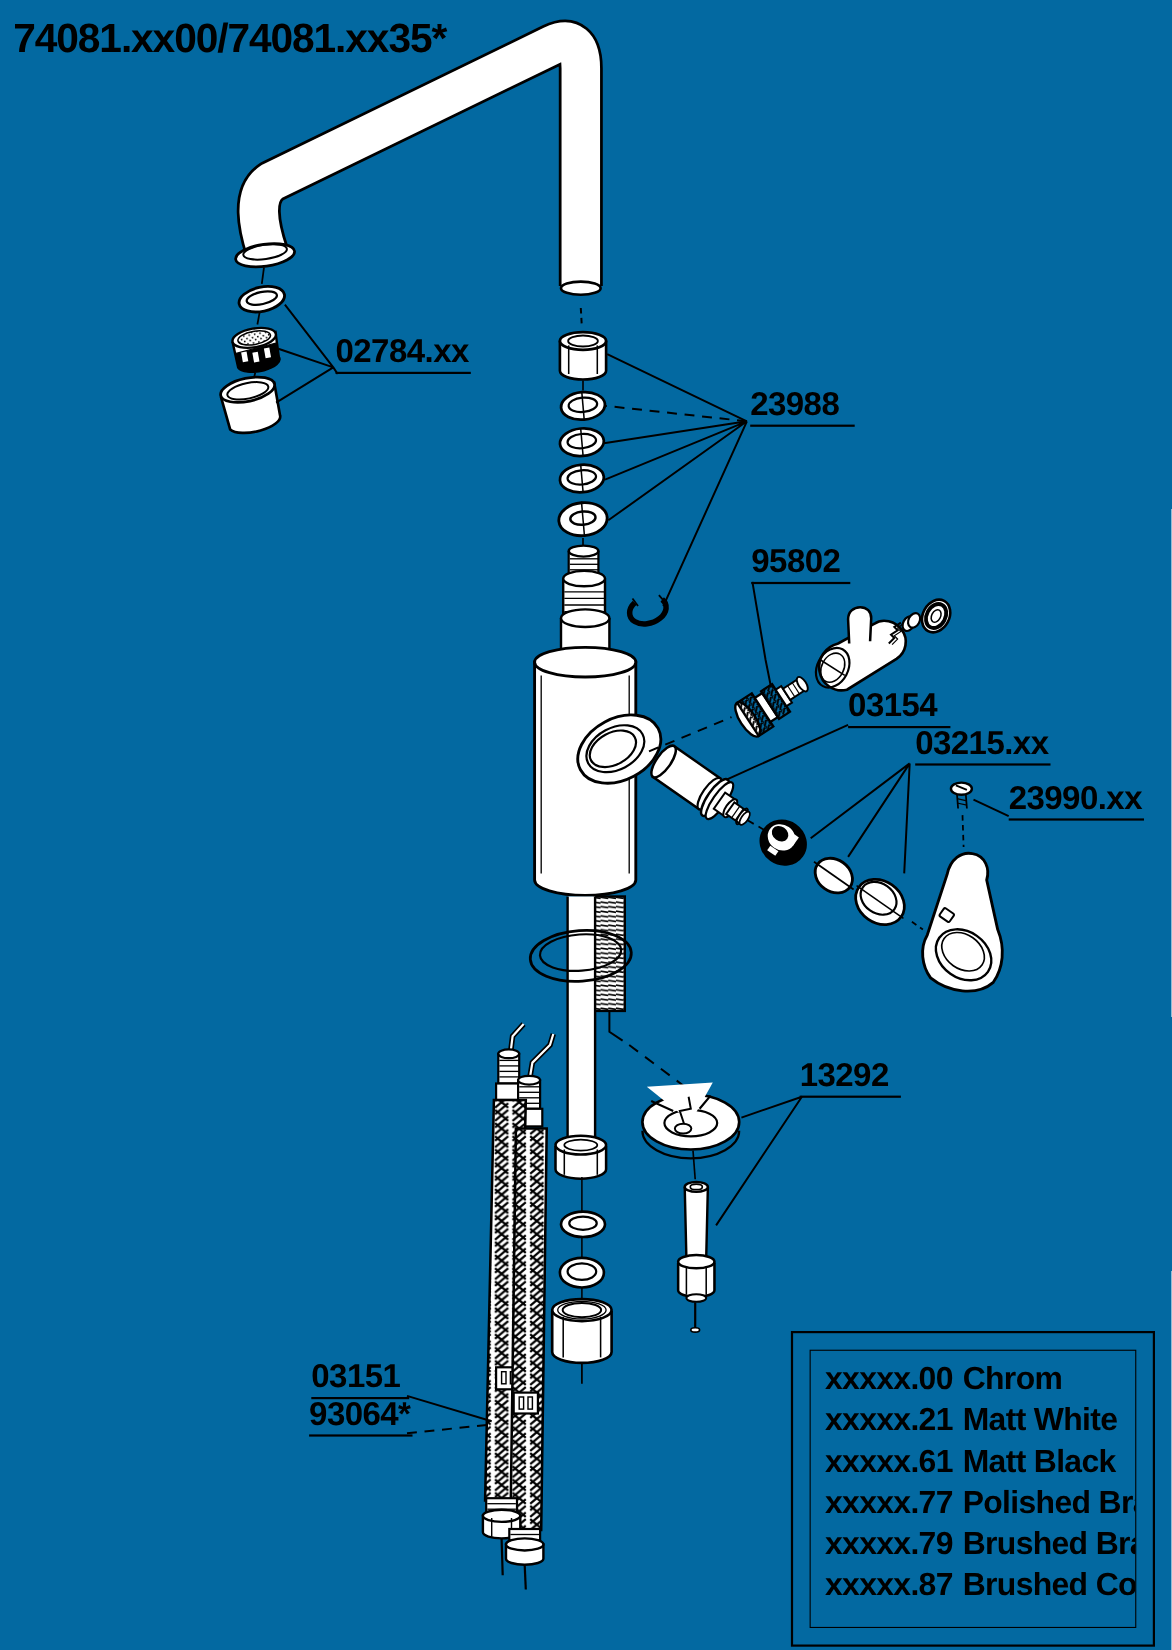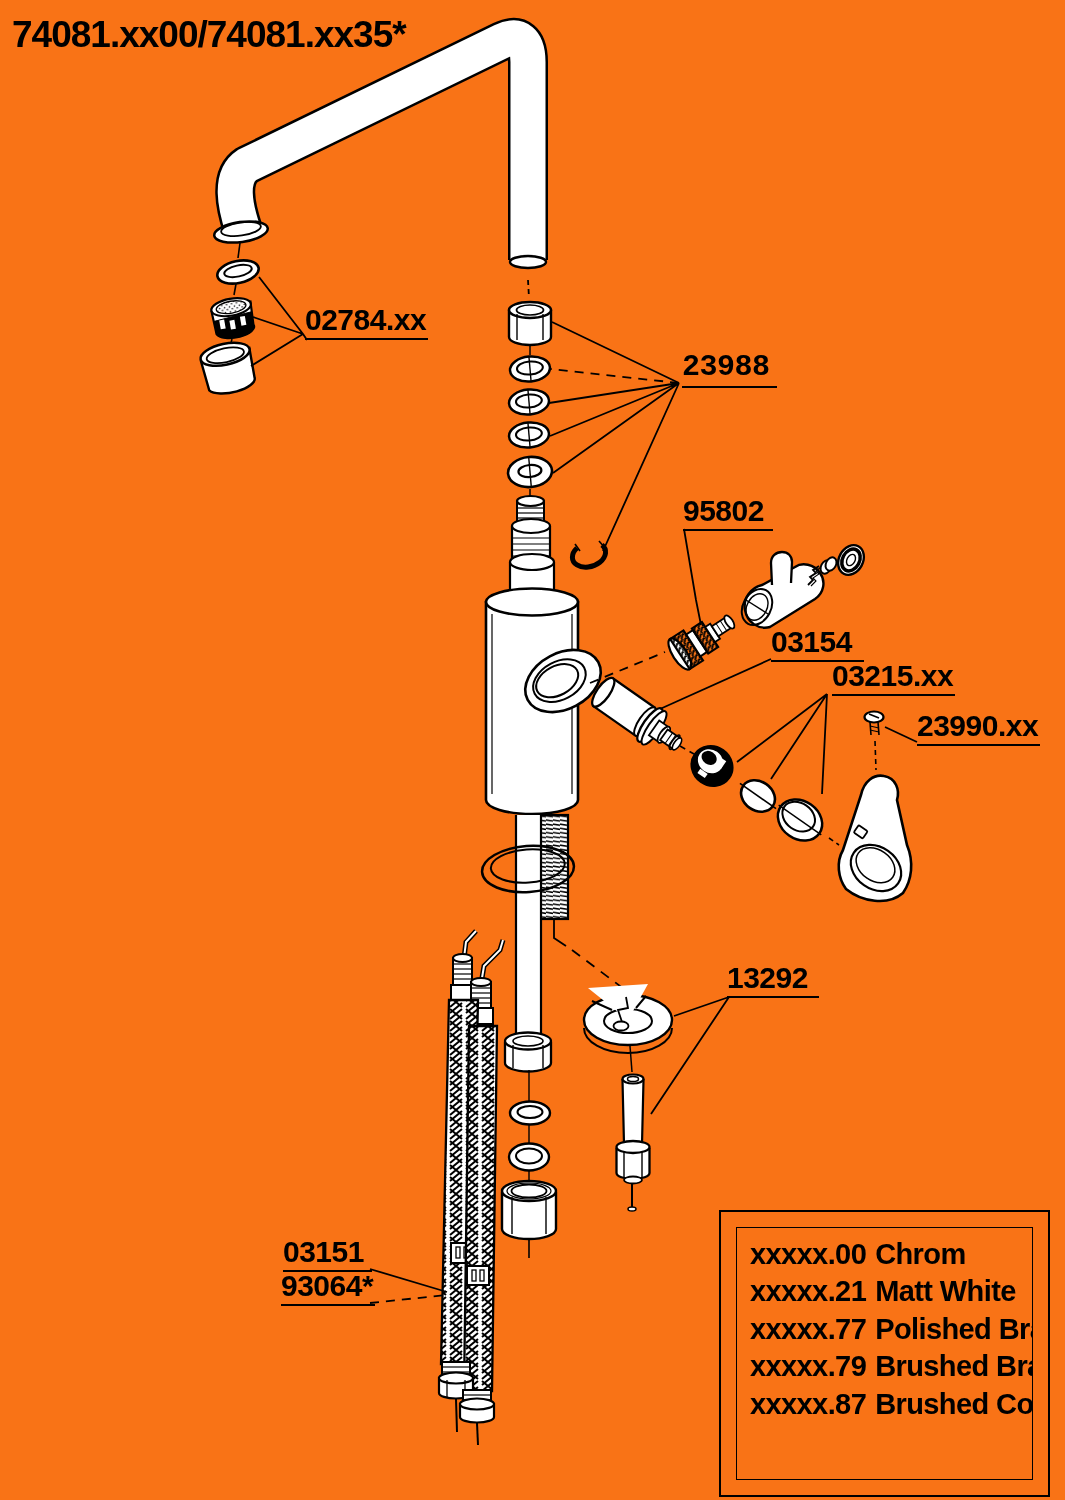--- a/index.html
+++ b/index.html
@@ -1,31 +1,31 @@
 <!DOCTYPE html>
 <html><head>
 <meta charset="utf-8">
 <style>
   html,body{margin:0;padding:0;background:#fff;}
   .stage{
-    position:relative;width:1065px;height:1500px;background:#f97316;
+    position:relative;width:1065px;height:1500px;background:#0369a1;
     font-family:"Liberation Sans", sans-serif;color:#000;overflow:hidden;
   }
   .stage svg{position:absolute;left:0;top:0;}
   .title{
     position:absolute;left:12px;top:14px;
     font-size:37px;font-weight:bold;letter-spacing:-1px;white-space:nowrap;
   }
   .plabel{
     position:absolute;font-weight:bold;font-size:30px;letter-spacing:-0.5px;
     line-height:1.05;border-bottom:2.5px solid #000;padding:0 2px 2px 0;
     white-space:nowrap;box-sizing:border-box;
   }
   #lab-03224{left:305px;top:304px;min-width:112px;}
-  #lab-23988{left:682px;top:352px;min-width:95px;font-family:Liberation Mono, monospace;}
+  #lab-23988{left:682px;top:352px;min-width:95px;}
   #lab-95802{left:683px;top:495px;min-width:90px;}
   #lab-03154{left:771px;top:626px;min-width:93px;}
   #lab-03215{left:832px;top:660px;min-width:118px;}
   #lab-23990{left:917px;top:710px;min-width:114px;}
   #lab-13292{left:727px;top:962px;min-width:92px;}
   #lab-03151{left:283px;top:1236px;min-width:89px;}
   #lab-93064{left:281px;top:1270px;min-width:90px;text-align:center;}
   .legend{
     position:absolute;left:719px;top:1210px;width:331px;height:287px;
     border:2.5px solid #000;box-sizing:border-box;padding:15px;
@@ -392,19 +392,20 @@
 <div class="plabel" id="lab-03215">03215.xx</div>
 <div class="plabel" id="lab-23990">23990.xx</div>
 <div class="plabel" id="lab-13292">13292</div>
 <div class="plabel" id="lab-03151">03151</div>
 <div class="plabel" id="lab-93064">93064*</div>
 
 <div class="legend">
   <div class="legend-inner">
     <div class="legend-row"><span class="legend-code">xxxxx.00</span><span>Chrom</span></div>
     <div class="legend-row"><span class="legend-code">xxxxx.21</span><span>Matt White</span></div>
+    <div class="legend-row"><span class="legend-code">xxxxx.61</span><span>Matt Black</span></div>
     <div class="legend-row"><span class="legend-code">xxxxx.77</span><span>Polished Brass</span></div>
     <div class="legend-row"><span class="legend-code">xxxxx.79</span><span>Brushed Brass</span></div>
     <div class="legend-row"><span class="legend-code">xxxxx.87</span><span>Brushed Copper</span></div>
   </div>
 </div>
 
 </div>
 
 </body></html>

